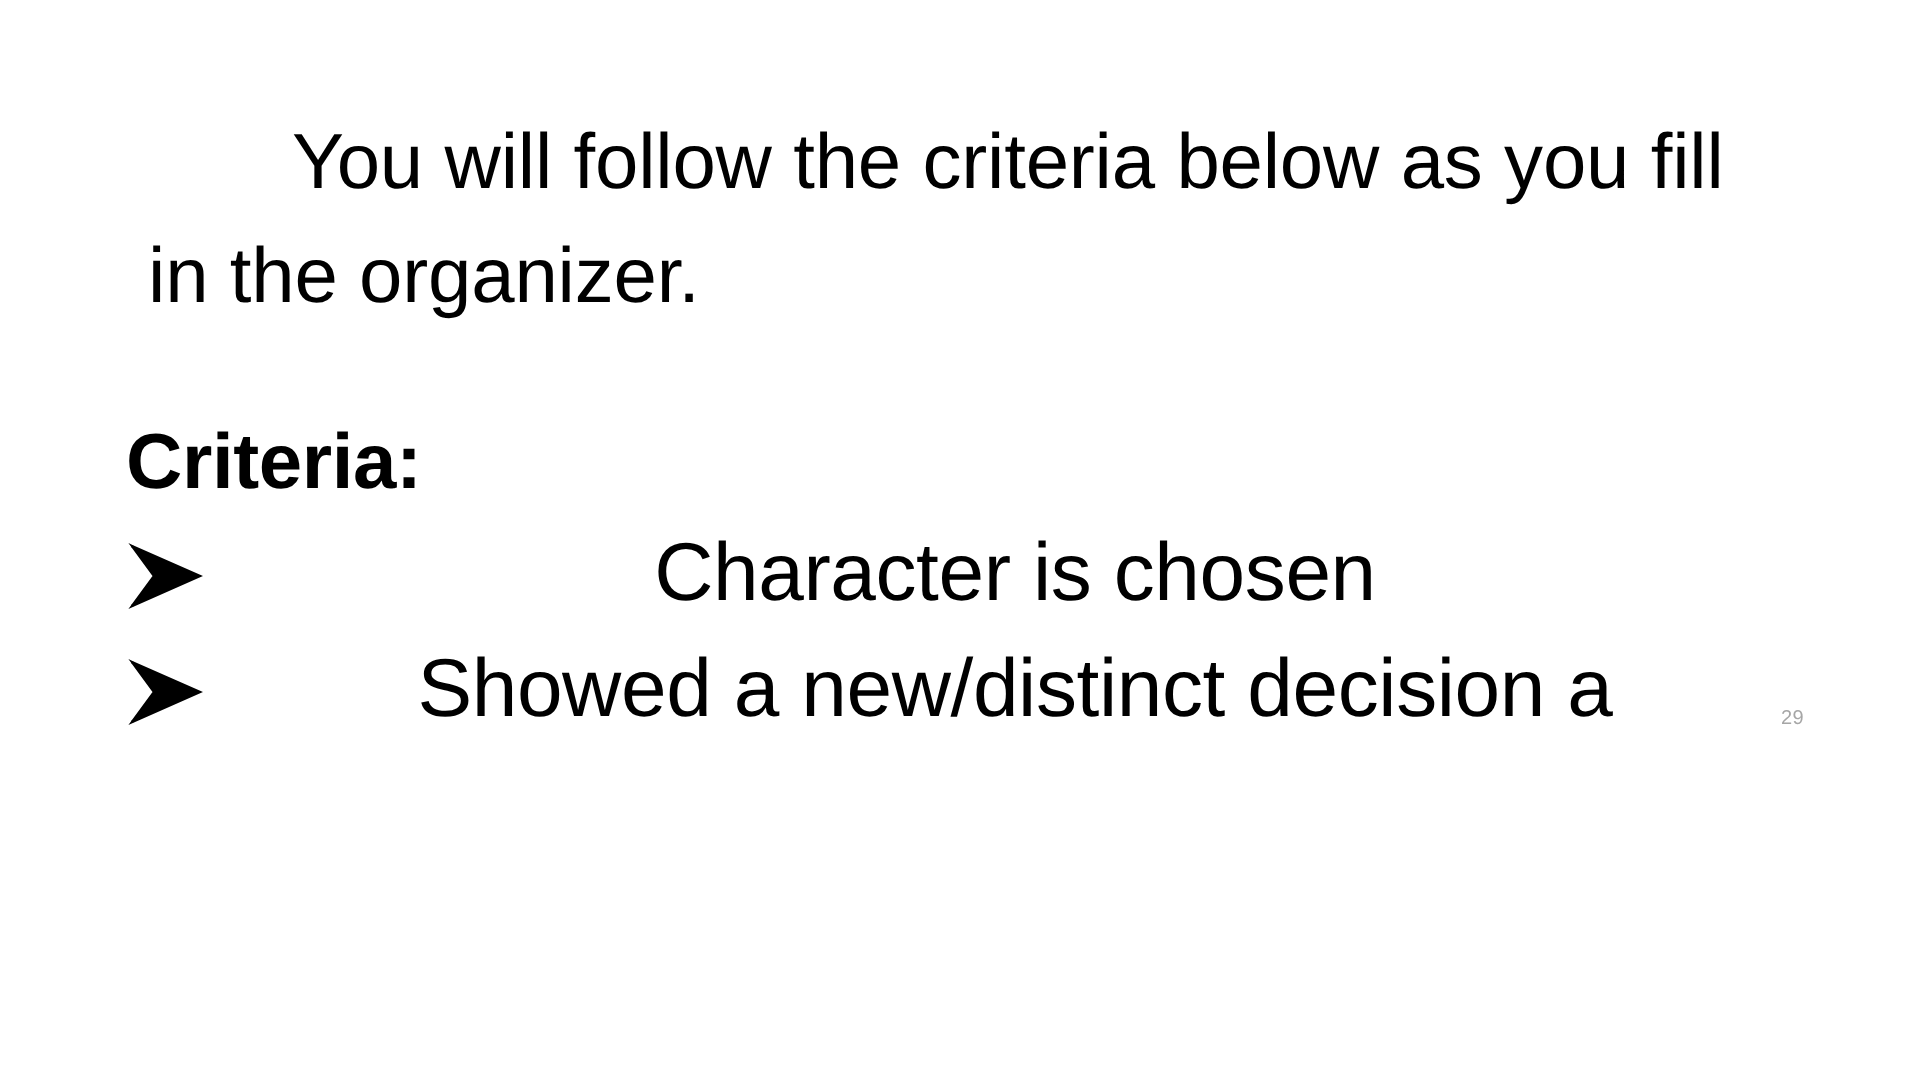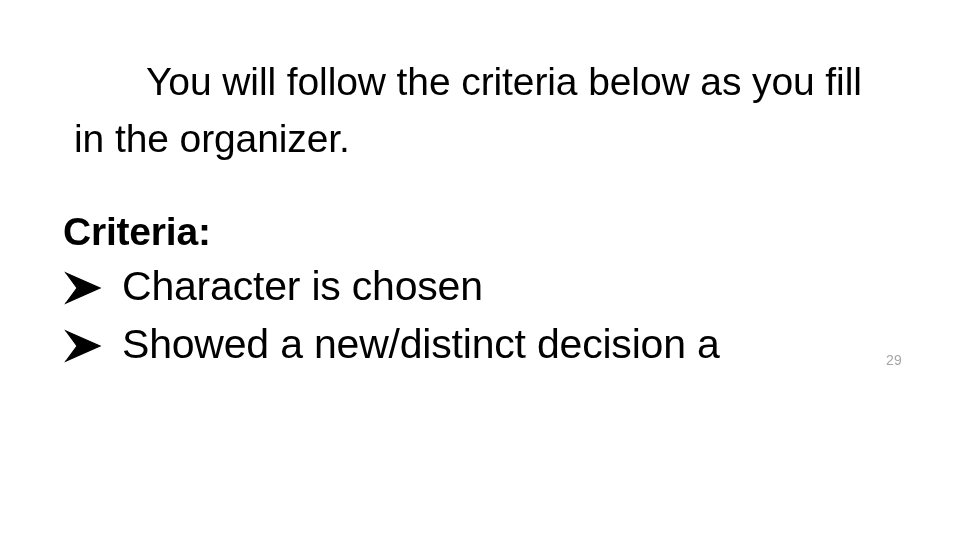--- a/index.html
+++ b/index.html
@@ -57,20 +57,21 @@
     margin: 0;
     padding: 0;
   }
   .criteria-item {
     position: relative;
     padding-left: 59px;
     font-size: 41px;
     line-height: 58px;
     letter-spacing: -0.2px;
     color: #000000;
+    text-align: center;
   }
   .bullet-arrow {
     position: absolute;
     left: 0;
     top: 0;
     width: 44px;
     height: 58px;
     display: block;
   }
   .bullet-arrow svg {
@@ -80,21 +81,21 @@
     width: 40px;
     height: 34px;
     display: block;
   }
 
   
   .page-number {
     position: absolute;
     right: 58px;
     bottom: 16px;
-    font-size: 14px;
+    font-size: 10px;
     line-height: 16px;
     color: #a6a6a6;
     letter-spacing: 0.2px;
   }
 </style>
 </head>
 <body>
 
 <div class="slide">
 

